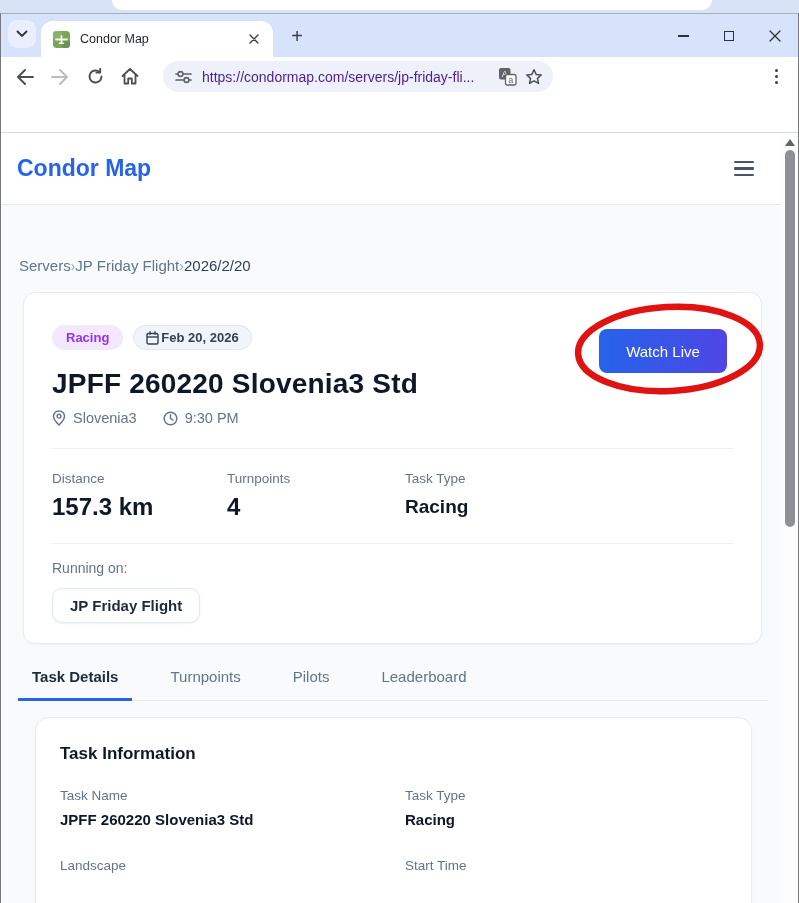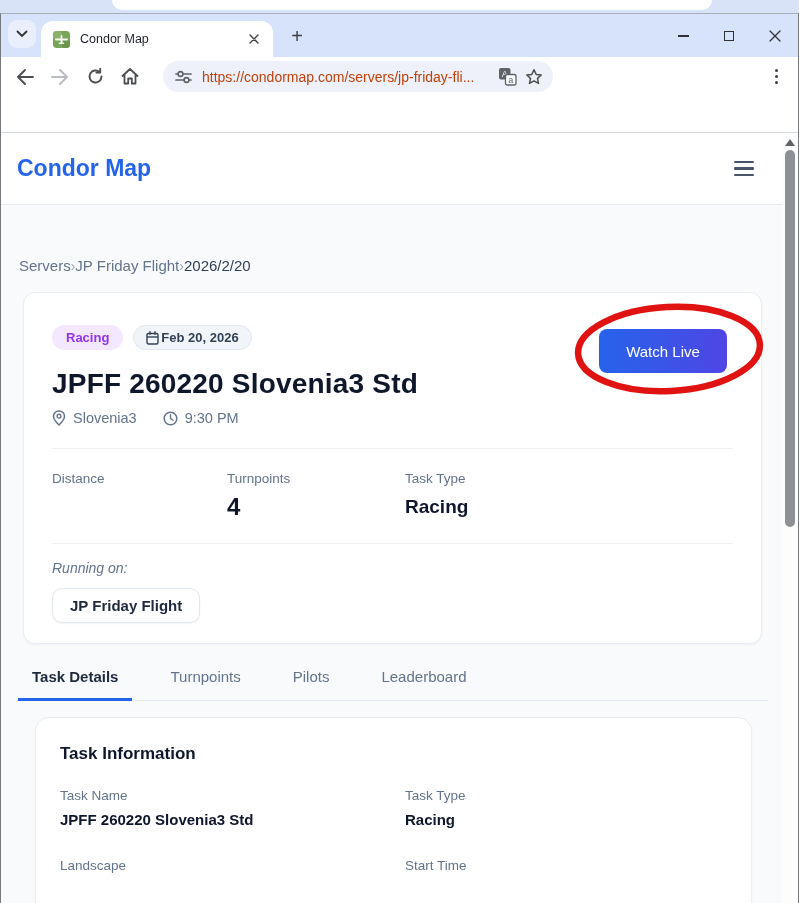--- a/index.html
+++ b/index.html
@@ -35,21 +35,21 @@
   .win-btn { width:46px; height:100%; display:flex; align-items:center; justify-content:center; }
   .minimize-bar { width:11px; height:2px; background:#303134; }
   .maximize-box { width:10px; height:10px; border:1.4px solid #303134; }
 
   
   .toolbar { height:39px; background:#fff; display:flex; align-items:center; padding:0 10px; }
   .nav-btn { width:28px; height:28px; border-radius:50%; display:flex; align-items:center;
     justify-content:center; margin-right:7px; }
   .omnibox { margin-left:12px; width:390px; height:31px; background:#eef1fa; border-radius:16px;
     display:flex; align-items:center; padding:0 10px 0 12px; }
-  .omni-url { flex:1; margin-left:10px; font-size:14px; color:#c2410c; white-space:nowrap;
+  .omni-url { flex:1; margin-left:10px; font-size:14px; color:#4c1d95; white-space:nowrap;
     overflow:hidden; }
   .omni-icon { margin-left:8px; display:flex; align-items:center; }
   .toolbar-spacer { flex:1; }
   .kebab { width:24px; height:28px; display:flex; flex-direction:column; align-items:center;
     justify-content:center; gap:3px; }
   .kebab i { width:3px; height:3px; border-radius:50%; background:#3d4043; display:block; }
 
   
   .bookmarks { height:37px; background:#fff; border-bottom:1px solid #d7dade; }
 
@@ -91,21 +91,21 @@
   .task-title { margin-top:18px; font-size:28px; font-weight:700; color:#0f172a;
     letter-spacing:.2px; }
   .meta-row { margin-top:10px; display:flex; gap:26px; align-items:center; font-size:14.5px;
     color:#64748b; }
   .meta-item { display:flex; align-items:center; gap:7px; }
   .divider { margin-top:22px; border-top:1px solid #eef1f4; }
   .stats { display:grid; grid-template-columns:175px 178px 1fr; }
   .stat-label { margin-top:22px; font-size:13.5px; color:#64748b; }
   .stat-value { margin-top:7px; font-size:24px; font-weight:700; color:#0f172a; }
   .stat-value.small { font-size:19px; font-weight:600; margin-top:10px; }
-  .running-label { margin-top:16px; font-size:14px; color:#64748b;font-style:italic; }
+  .running-label { margin-top:16px; font-size:14px; color:#64748b; }
   .server-chip { display:inline-block; margin-top:12px; padding:8px 17px; background:#fff;
     border:1px solid #e2e8f0; border-radius:10px; font-size:15px; font-weight:600; color:#1e293b;
     box-shadow:0 1px 2px rgba(16,24,40,.05); }
 
   .page-tabs { margin-top:24px; display:flex; gap:24px; border-bottom:1px solid #e2e8f0;
     padding:0 1px; }
   .page-tab { padding:0 14px 13px; font-size:15px; color:#64748b; font-weight:500;
     margin-bottom:-1px; cursor:pointer; }
   .page-tab.active { color:#1e293b; font-weight:700; border-bottom:3px solid #2563eb; }
 
@@ -289,20 +289,21 @@
                   </svg>
                 <span>9:30 PM</span>
               </span>
             </div>
 
             <div class="divider"></div>
 
             <div class="stats">
               <div class="stat">
                 <div class="stat-label">Distance</div>
+                <div class="stat-value">157.3 km</div>
               </div>
               <div class="stat">
                 <div class="stat-label">Turnpoints</div>
                 <div class="stat-value">4</div>
               </div>
               <div class="stat">
                 <div class="stat-label">Task Type</div>
                 <div class="stat-value small">Racing</div>
               </div>
             </div>

